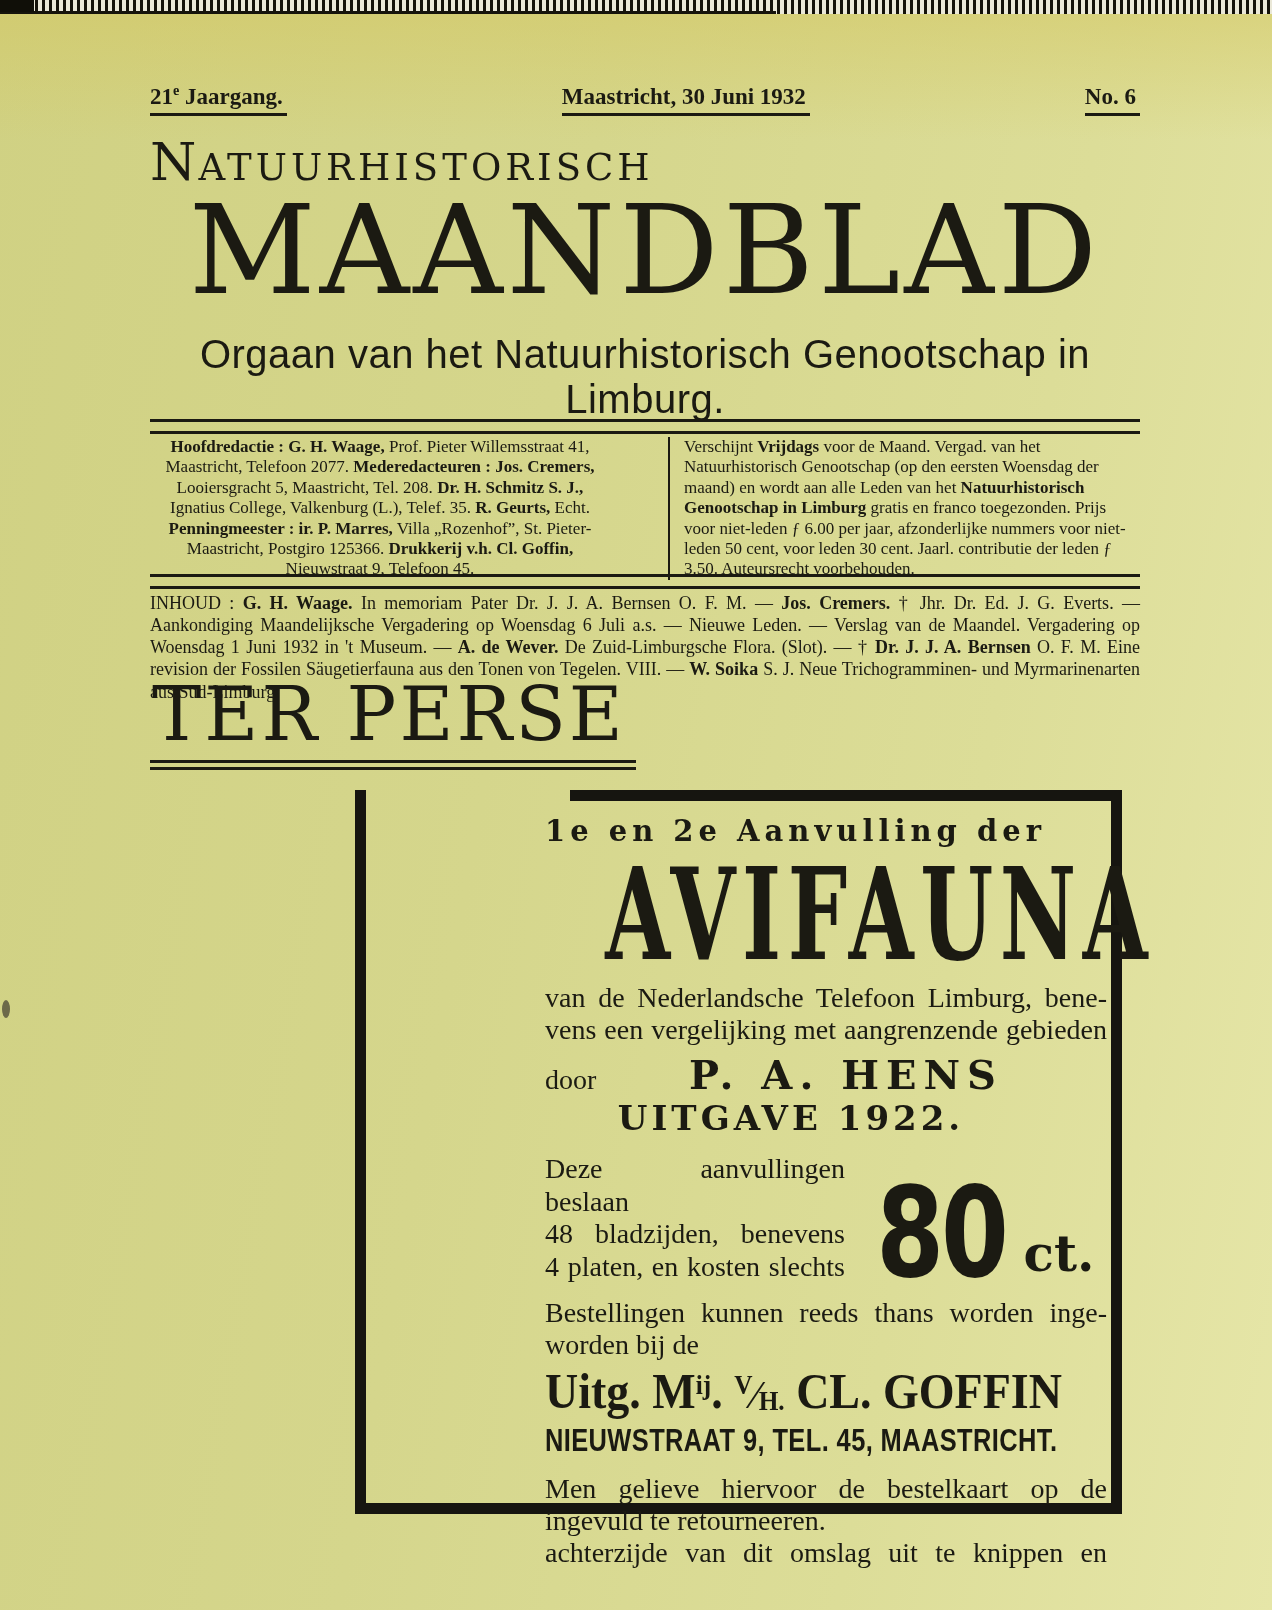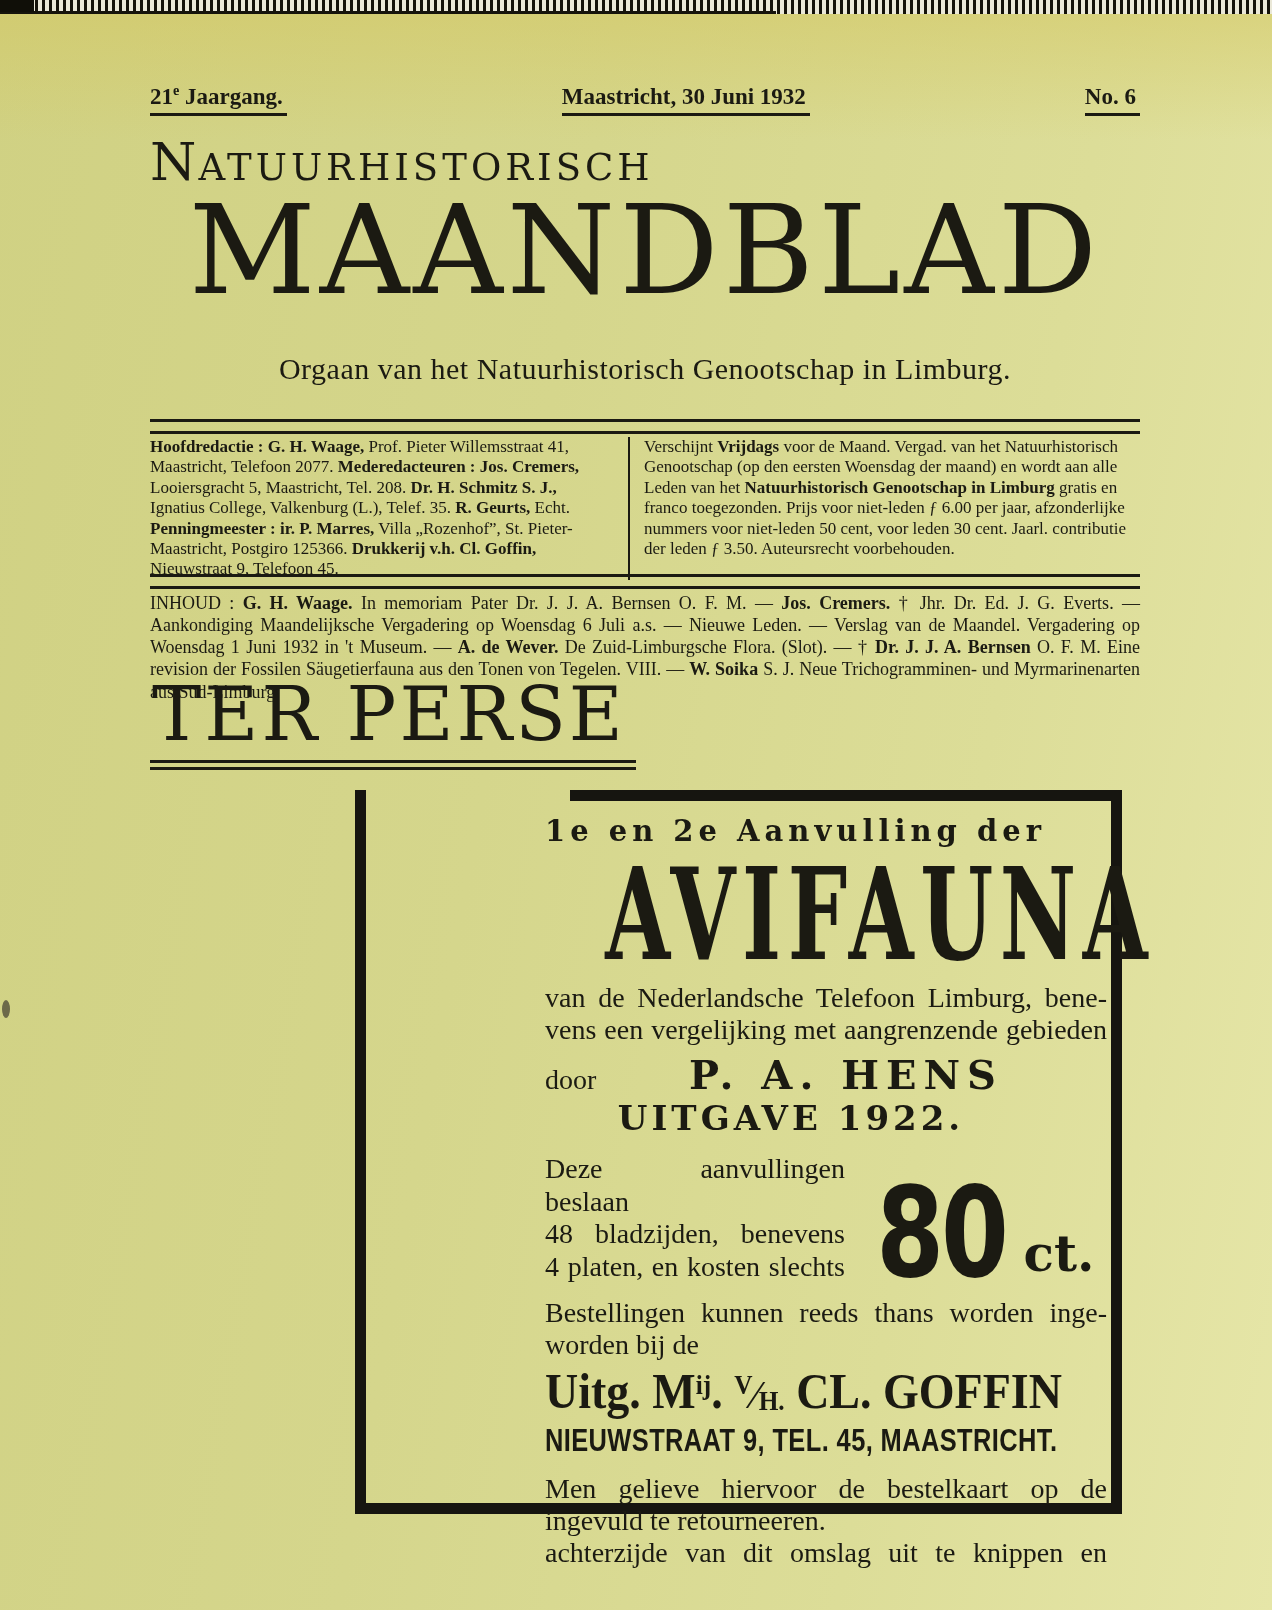--- a/index.html
+++ b/index.html
@@ -16,40 +16,40 @@
   }
   
   .film-strip{
     position:absolute;top:0;left:0;width:100%;height:14px;
     background:repeating-linear-gradient(90deg,#14120a 0 3px,#eae8d8 3px 7px);
   }
   .film-strip-underline{position:absolute;top:11px;left:0;width:61%;height:3px;background:#16140c;}
   .corner-blob{position:absolute;top:0;left:0;width:34px;height:12px;background:#100f08;}
   .edge-speck{position:absolute;left:2px;top:1000px;width:8px;height:18px;background:#4a4636;border-radius:50%;opacity:.75;}
 
-  .content{position:absolute;left:150px;width:990px;}
+  .content{position:absolute;left:150px;width:990px;gap:40px;}
 
   
   .header-row{top:82px;display:flex;justify-content:space-between;align-items:baseline;font-weight:bold;font-size:23px;}
   .header-item{border-bottom:3px solid var(--ink);padding:0 4px 3px 0;}
   .header-item sup{font-size:62%;}
 
   
   .title-small{top:131px;font-family:"DejaVu Serif",serif;font-size:37px;letter-spacing:4px;}
   .title-small .big-initial{font-size:53px;letter-spacing:2px;}
   .title-main{top:188px;width:990px;text-align:center;font-family:"DejaVu Serif",serif;font-size:124px;line-height:1;letter-spacing:4px;white-space:nowrap;}
-  .subtitle{top:352px;width:990px;text-align:center;font-family:Liberation Serif, serif;font-size:30px;letter-spacing:.5px;}
+  .subtitle{top:332px;width:990px;text-align:center;font-family:Liberation Sans, sans-serif;font-size:40px;letter-spacing:.5px;}
 
   .drule{height:9px;border-top:3px solid var(--ink);border-bottom:3px solid var(--ink);}
   .rule-1{top:419px;width:990px;}
   .rule-2{top:574px;width:990px;}
 
   
   .colophon{top:437px;width:990px;display:flex;font-size:17px;line-height:1.2;}
-  .col-left{width:478px;padding-right:18px;box-sizing:border-box;}
+  .col-left{width:478px;padding-right:18px;box-sizing:border-box;text-align:center;}
   .col-right{flex:1;border-left:2px solid var(--ink);padding-left:14px;box-sizing:border-box;}
   .rich-b{font-weight:bold;}
 
   .inhoud{top:592px;width:990px;font-size:18px;line-height:1.23;text-align:justify;}
 
   
   .ter-perse{top:676px;left:150px;display:inline-block;font-family:"DejaVu Serif",serif;
     font-size:74px;line-height:1.05;letter-spacing:3px;border-bottom:10px double var(--ink);
     padding:0 10px 6px 2px;white-space:nowrap;}
 

